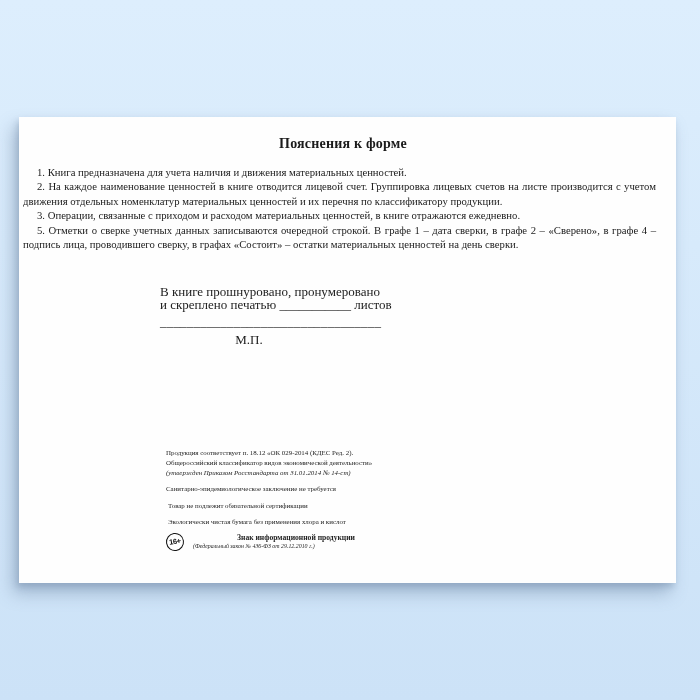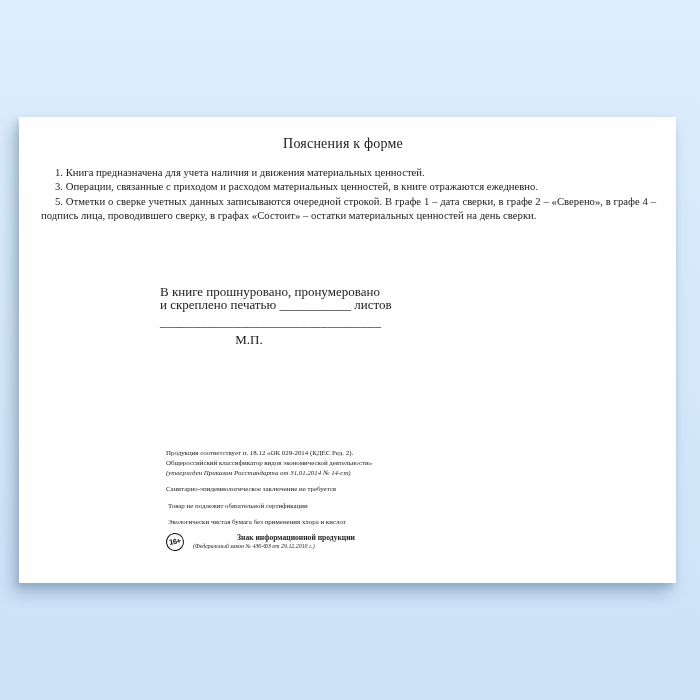--- a/index.html
+++ b/index.html
@@ -22,25 +22,25 @@
     width: 657px;
     height: 466px;
     background: #fefefe;
     box-shadow: -6px 10px 16px rgba(105, 128, 160, 0.45),
                 -2px 4px 6px rgba(105, 128, 160, 0.30);
   }
   .doc-title {
     margin: 19px 20px 0 11px;
     text-align: center;
     font-size: 14px;
-    font-weight: normal;
+    font-weight: bold;
     letter-spacing: 0.2px;
   }
   .doc-body {
-    margin: 13px 20px 0 22px;
+    margin: 13px 20px 0 4px;
     font-size: 10.7px;
     line-height: 14.4px;
     text-align: justify;
   }
   .doc-body p {
     margin: 0;
     text-indent: 14px;
   }
   .binding-block {
     position: absolute;
@@ -119,20 +119,21 @@
 </style>
 </head>
 <body>
 
 <div class="sheet">
 
   <div class="doc-title">Пояснения к форме</div>
 
   <div class="doc-body">
     <p>1. Книга предназначена для учета наличия и движения материальных ценностей.</p>
+    <p>2. На каждое наименование ценностей в книге отводится лицевой счет. Группировка лицевых счетов на листе производится с учетом движения отдельных номенклатур материальных ценностей и их перечня по классификатору продукции.</p>
     <p>3. Операции, связанные с приходом и расходом материальных ценностей, в книге отражаются ежедневно.</p>
     <p>5. Отметки о сверке учетных данных записываются очередной строкой. В графе 1 – дата сверки, в графе 2 – «Сверено», в графе 4 – подпись лица, проводившего сверку, в графах «Состоит» – остатки материальных ценностей на день сверки.</p>
   </div>
 
   <div class="binding-block">
     <div>В книге прошнуровано, пронумеровано</div>
     <div>и скреплено печатью ___________ листов</div>
     <div class="uline">_________________________________</div>
     <div class="stamp">М.П.</div>
   </div>

